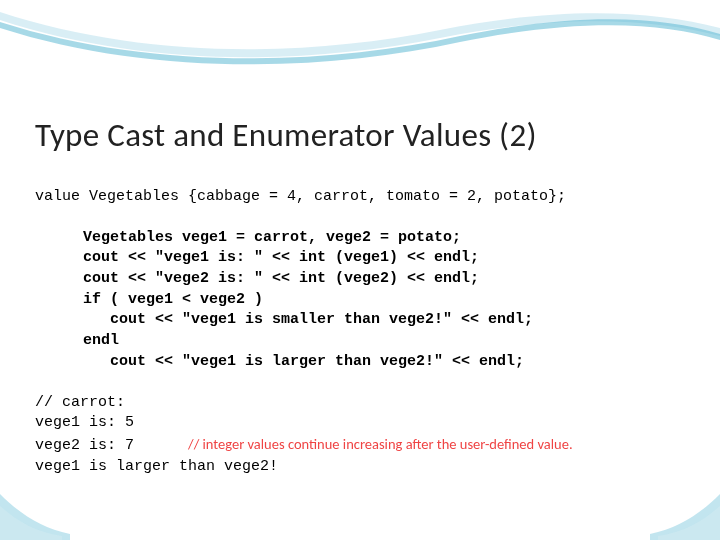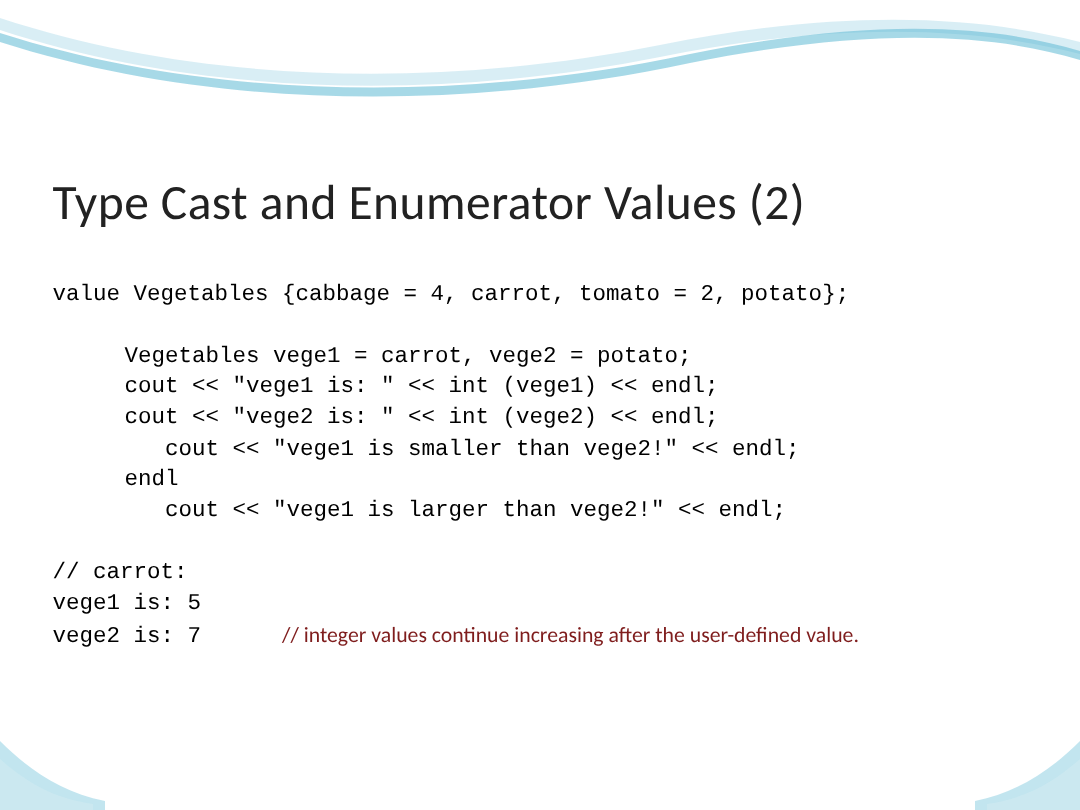--- a/index.html
+++ b/index.html
@@ -42,29 +42,30 @@
     font-family: "Courier New", Courier, monospace;
     font-size: 15px;
     color: #000;
     white-space: pre;
     line-height: 1.38;
   }
   .code-block-indented {
     margin-left: 48px;
     margin-top: 20px;
     margin-bottom: 20px;
+    font-weight: bold;
   }
   .output-block {
     margin-top: 4px;
   }
   .comment-inline {
     font-family: Calibri, "Segoe UI", Arial, sans-serif;
     font-size: 14.5px;
     font-weight: 400;
-    color: #7f1d1d;
+    color: #ef4444;
   }
   .line3-wrap {
     font-family: "Courier New", Courier, monospace;
     font-size: 15px;
     white-space: pre;
     line-height: 1.38;
   }
 </style>
 </head>
 <body>
@@ -87,23 +88,25 @@
 
 <div class="content">
   <h1 class="title">Type Cast and Enumerator Values (2)</h1>
 
   <div class="code-line">value Vegetables {cabbage = 4, carrot, tomato = 2, potato};</div>
 
   <div class="code-block-indented">
     <div class="code-line">Vegetables vege1 = carrot, vege2 = potato;</div>
     <div class="code-line">cout &lt;&lt; "vege1 is: " &lt;&lt; int (vege1) &lt;&lt; endl;</div>
     <div class="code-line">cout &lt;&lt; "vege2 is: " &lt;&lt; int (vege2) &lt;&lt; endl;</div>
+    <div class="code-line">if ( vege1 &lt; vege2 )</div>
     <div class="code-line">   cout &lt;&lt; "vege1 is smaller than vege2!" &lt;&lt; endl;</div>
     <div class="code-line">endl</div>
     <div class="code-line">   cout &lt;&lt; "vege1 is larger than vege2!" &lt;&lt; endl;</div>
   </div>
 
   <div class="output-block">
     <div class="code-line">// carrot:</div>
     <div class="code-line">vege1 is: 5</div>
     <div class="line3-wrap"><span>vege2 is: 7      </span><span class="comment-inline">// integer values continue increasing after the user-defined value.</span></div>
+    <div class="code-line">vege1 is larger than vege2!</div>
   </div>
 </div>
 
 </body></html>

